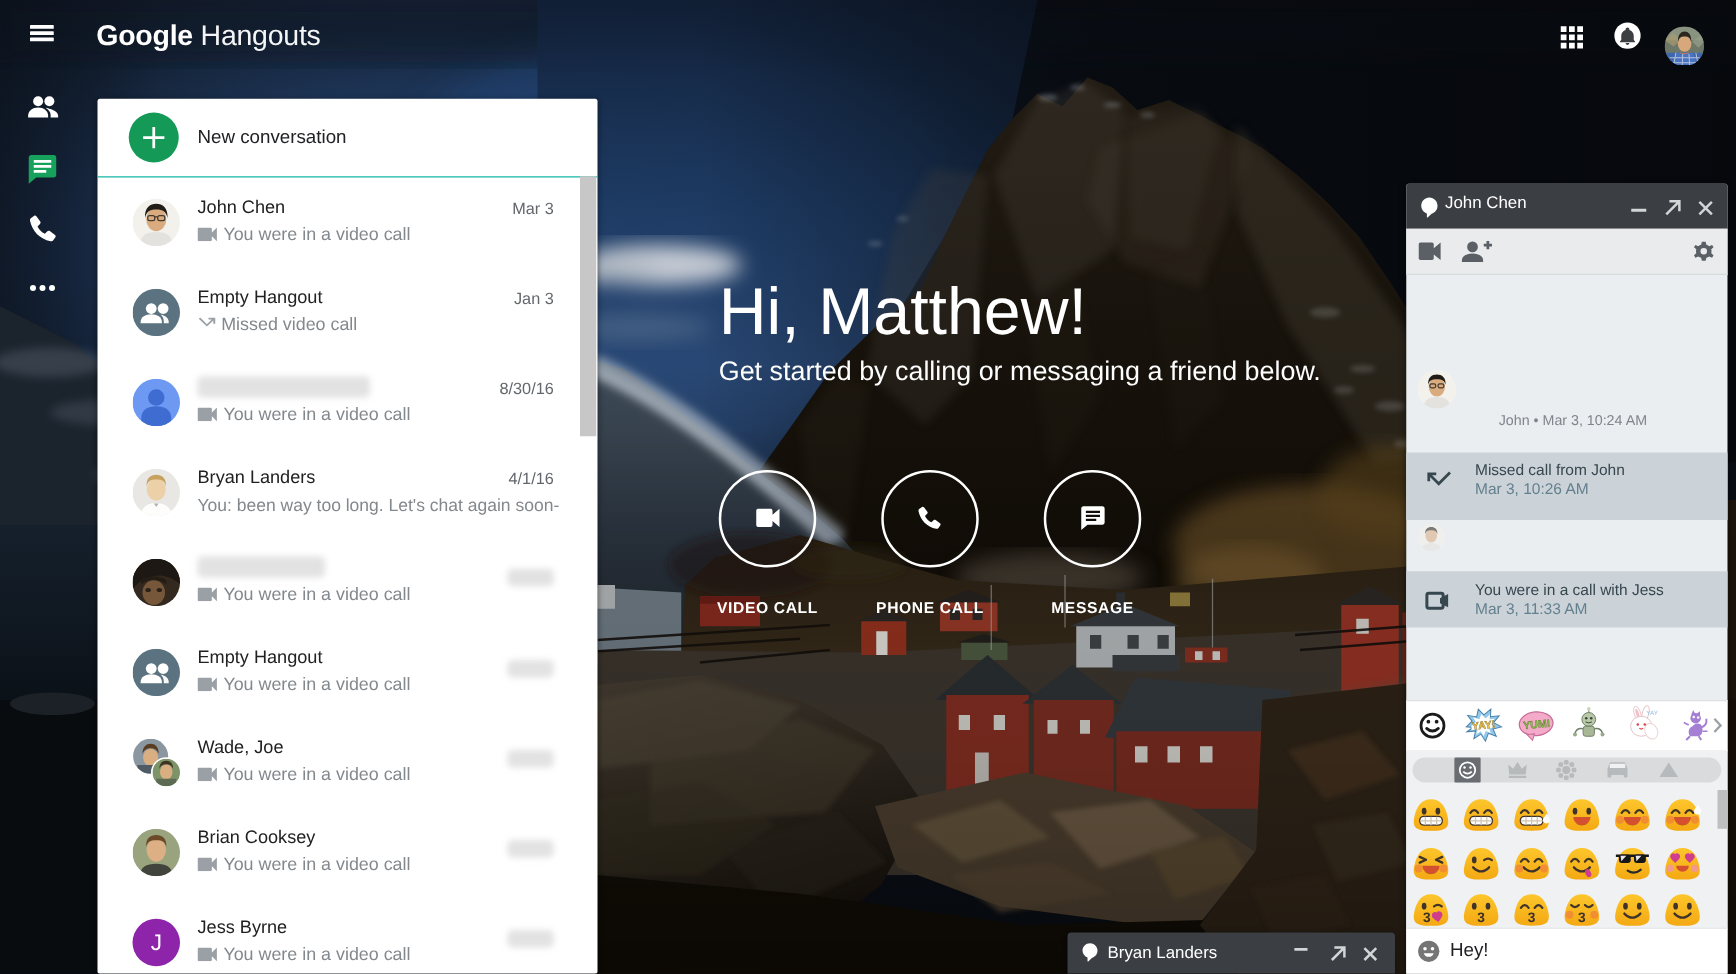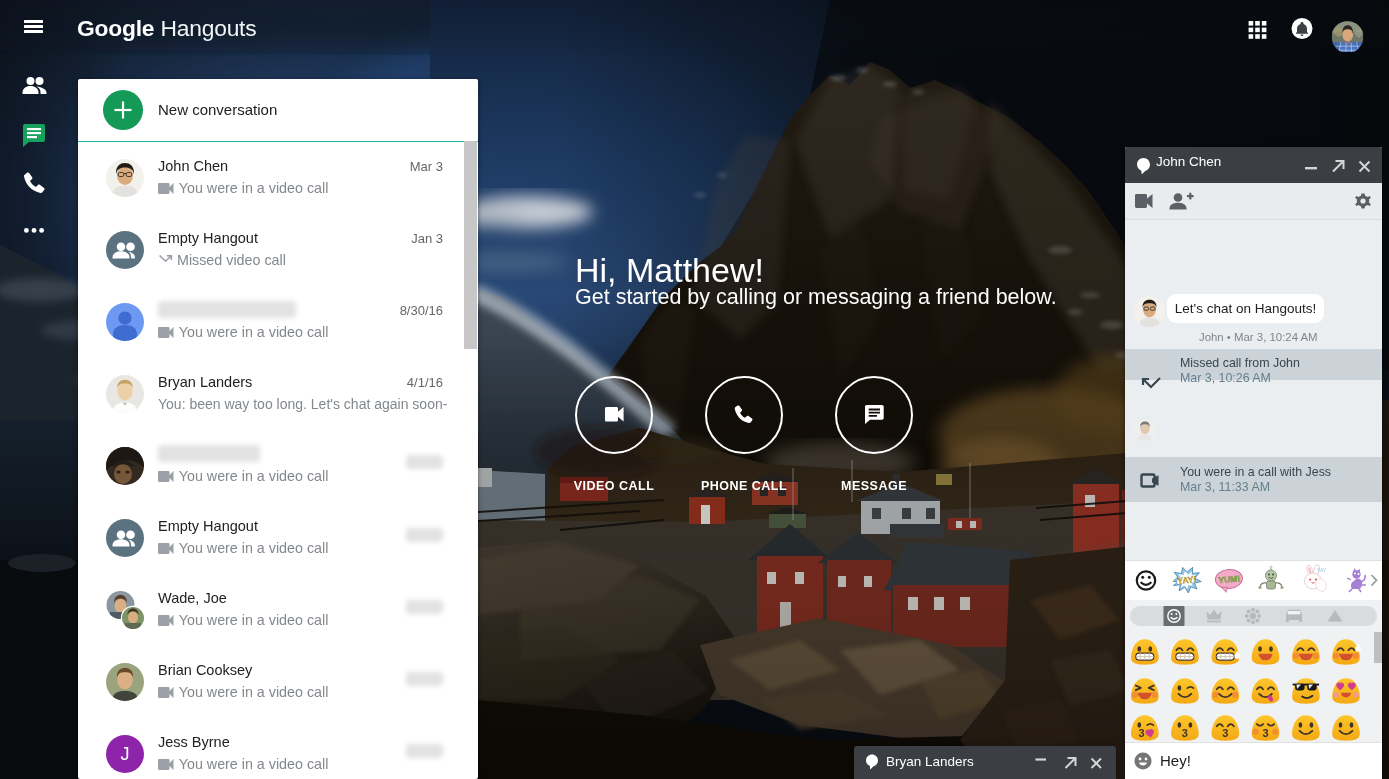--- a/index.html
+++ b/index.html
@@ -18,21 +18,21 @@
   #newconv .plus{position:absolute;left:25px;top:11px;width:40px;height:40px;border-radius:50%;background:#149a56;}
   #newconv .txt{position:absolute;left:80px;top:22px;font-size:15px;color:#202124;}
   .row{position:absolute;left:0;width:100%;height:72px;}
   .row .av{position:absolute;left:28px;top:17px;width:38px;height:38px;border-radius:50%;overflow:hidden;}
   .row .nm{position:absolute;left:80px;top:16px;font-size:14.5px;color:#212121;}
   .row .dt{position:absolute;right:35px;top:17px;font-size:13px;color:#63676b;}
   .row .sub{position:absolute;left:80px;top:37.5px;font-size:14.3px;color:#83888d;white-space:nowrap;}
   .blurb{position:absolute;background:#e2e2e2;border-radius:4px;filter:blur(2.5px);}
   #cscroll{position:absolute;left:386px;top:62px;width:13px;height:208px;background:#c7c7c7;}
   
-  #hi{left:575px;top:219px;font-size:34px;color:#fff;letter-spacing:0px;margin-top:32px;}
+  #hi{left:575px;top:219px;font-size:53px;color:#fff;letter-spacing:0px;}
   #sub{left:575px;top:285px;font-size:21.5px;color:#fdfdfd;}
   .cbtn{width:74px;height:74px;border-radius:50%;border:2.6px solid #fff;top:376px;}
   .clabel{top:479px;font-size:12.5px;font-weight:700;color:#fff;letter-spacing:0.5px;width:160px;text-align:center;}
   
   #chat{left:1125px;top:147px;width:257px;height:632px;background:#ebeef0;border-radius:2px 2px 0 0;
         box-shadow:0 1px 5px rgba(0,0,0,0.5);}
   #chat .hdr{position:absolute;left:0;top:0;width:100%;height:36px;background:#3b3e42;border-radius:2px 2px 0 0;}
   #chat .hname{position:absolute;left:31px;top:7px;font-size:13.5px;color:#fff;}
   #chat .hsub{position:absolute;left:31px;top:39px;font-size:10px;color:#9ba1a6;}
   #chat .tools{position:absolute;left:0;top:36px;width:100%;height:36px;background:#e9ebed;border-bottom:1px solid #d8dadc;}
@@ -610,23 +610,22 @@
   <div id="msgav" style="position:absolute;left:9px;top:149px;width:31px;height:31px;border-radius:50%;overflow:hidden;"><svg width="31" height="31" viewBox="0 0 38 38">
         <rect width="38" height="38" fill="#f3f1ec"></rect>
         <path d="M6,38 C6,29 11,26.5 19,26.5 C27,26.5 32,29 32,38 Z" fill="#e3e2de"></path>
         <ellipse cx="19" cy="16.5" rx="8" ry="9.5" fill="#d9ab7e"></ellipse>
         <path d="M10.5,14.5 C10,7.5 14,4.5 19,4.5 C24,4.5 28,7.5 27.5,14.5 C26.5,10.5 24.5,9 19,9 C13.5,9 11.5,10.5 10.5,14.5 Z" fill="#221c16"></path>
         <g stroke="#433a30" stroke-width="1.2" fill="none">
           <rect x="12.2" y="13.5" width="5.6" height="4" rx="1.5"></rect>
           <rect x="20.2" y="13.5" width="5.6" height="4" rx="1.5"></rect>
         </g>
       </svg></div>
-  <div id="bubble">Let's chat on Hangouts!</div>
   <div id="caption">John • Mar 3, 10:24 AM</div>
-  <div class="band" style="top:202px;height:31px;">
+  <div class="band" style="top:215px;height:54px;">
     <div class="bandtxt" style="top:7px;">Missed call from John</div>
     <div class="bandtime" style="top:22px;">Mar 3, 10:26 AM</div>
   </div>
   <div id="fadeav" style="position:absolute;left:9px;top:272px;width:22px;height:22px;border-radius:50%;overflow:hidden;opacity:.55;"><svg width="22" height="22" viewBox="0 0 38 38">
         <rect width="38" height="38" fill="#f3f1ec"></rect>
         <path d="M6,38 C6,29 11,26.5 19,26.5 C27,26.5 32,29 32,38 Z" fill="#e3e2de"></path>
         <ellipse cx="19" cy="16.5" rx="8" ry="9.5" fill="#d9ab7e"></ellipse>
         <path d="M10.5,14.5 C10,7.5 14,4.5 19,4.5 C24,4.5 28,7.5 27.5,14.5 C26.5,10.5 24.5,9 19,9 C13.5,9 11.5,10.5 10.5,14.5 Z" fill="#221c16"></path>
       </svg></div>
   <div class="band" style="top:310px;height:45px;">

